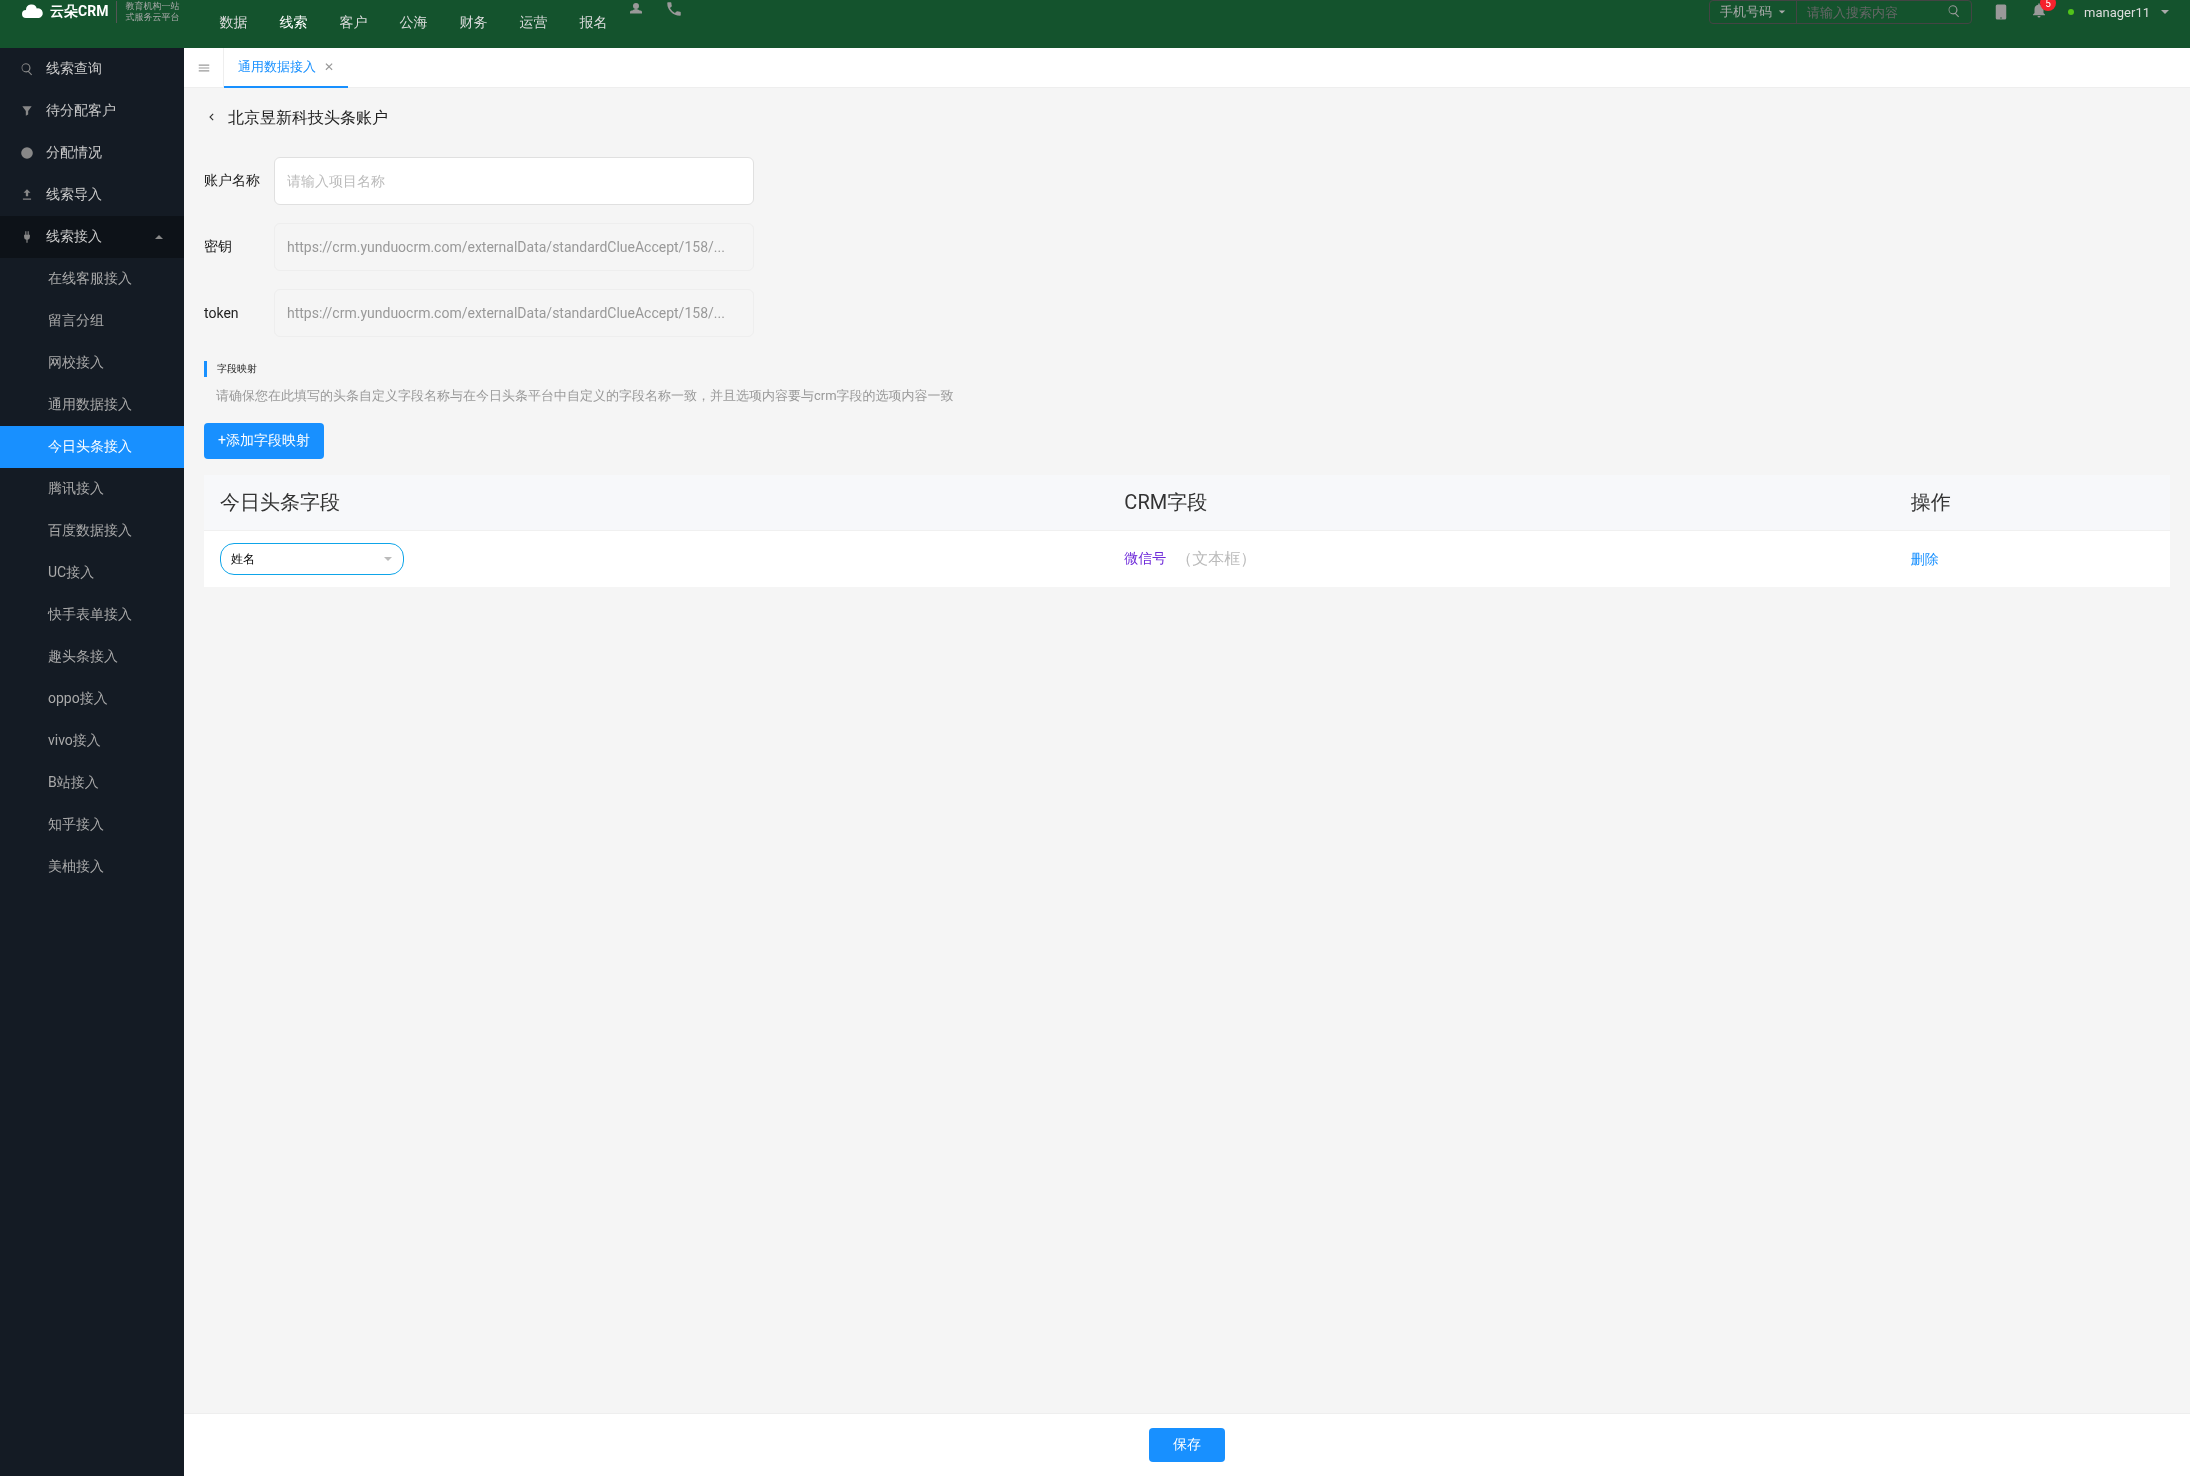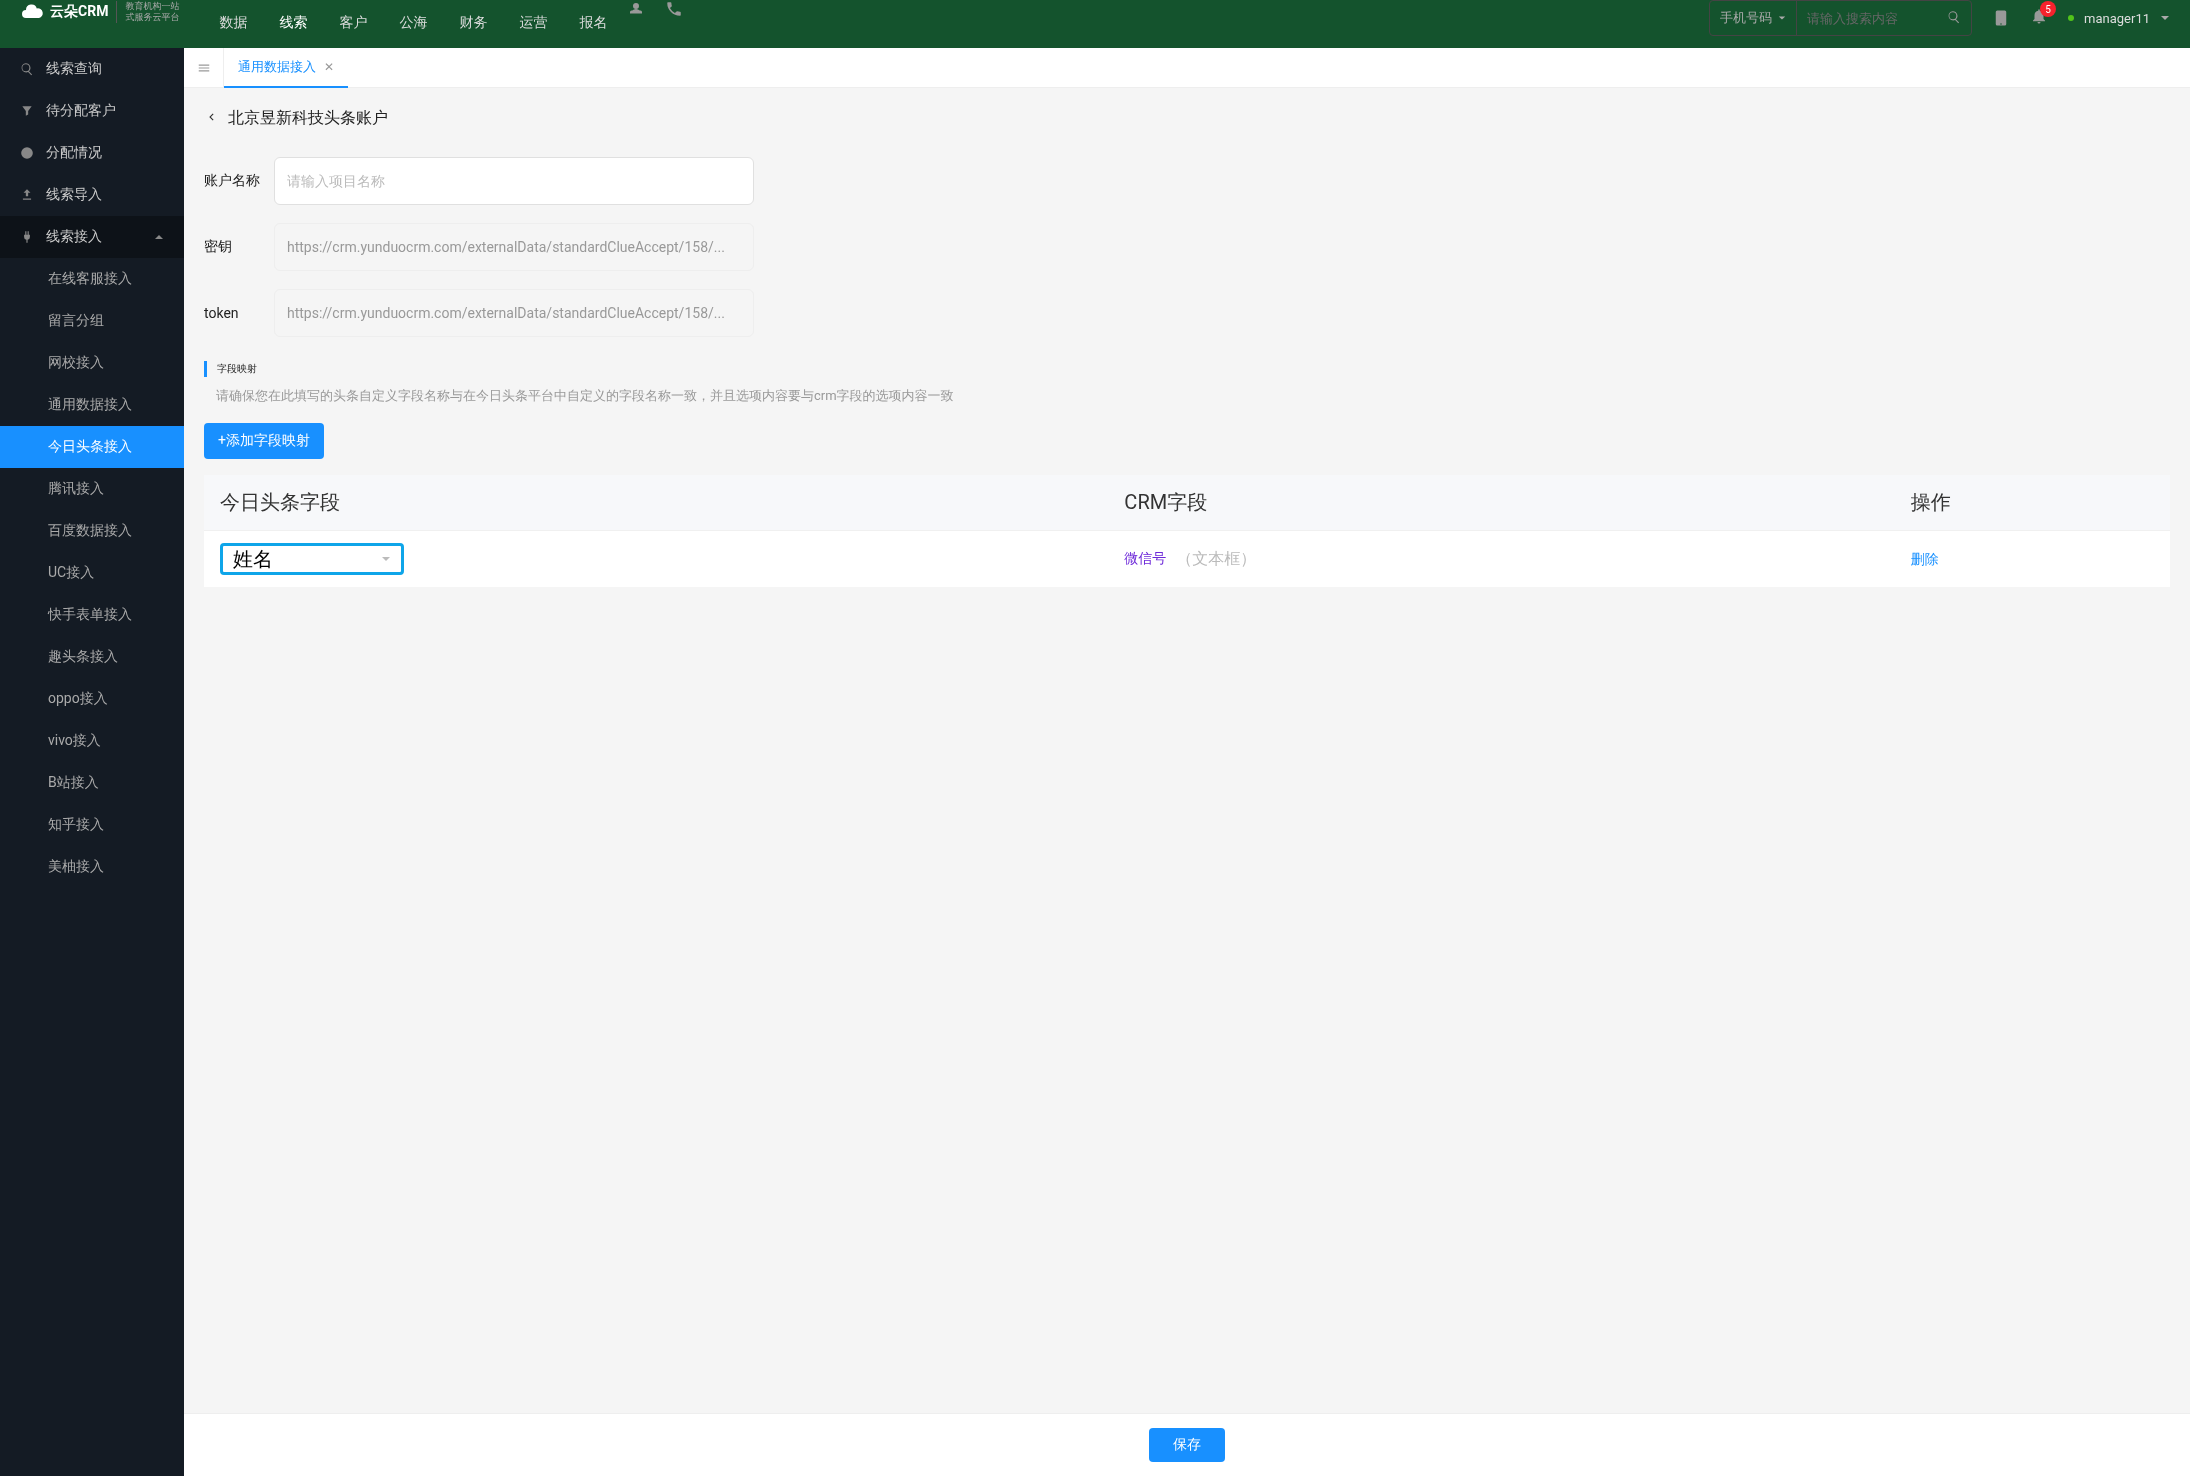--- a/index.html
+++ b/index.html
@@ -11,21 +11,21 @@
 .logo { display: flex; align-items: center; margin-right: 40px; }
 .logo-icon { width: 24px; height: 24px; margin-right: 6px; }
 .logo-text { font-size: 14px; font-weight: bold; }
 .logo-sub { font-size: 9px; color: #aaa; margin-left: 8px; border-left: 1px solid #555; padding-left: 8px; line-height: 1.2; }
 .nav { display: flex; gap: 32px; }
 .nav-item { color: #ddd; font-size: 14px; cursor: pointer; padding: 14px 0; }
 .nav-item.active { color: #fff; font-weight: 500; }
 .header-icons { display: flex; align-items: center; gap: 20px; margin-left: 20px; }
 .header-icon { width: 18px; height: 18px; fill: #999; cursor: pointer; }
 .header-right { margin-left: auto; display: flex; align-items: center; gap: 20px; }
-.search-box { display: flex; align-items: center; background: transparent; border: 1px solid #444; border-radius: 4px; height: 36px; }
+.search-box { display: flex; align-items: center; background: transparent; border: 1px solid #444; border-radius: 4px; height: 24px; }
 .search-select { background: transparent; border: none; color: #aaa; font-size: 13px; padding: 0 10px; border-right: 1px solid #444; height: 100%; display:flex; align-items:center; gap:6px; cursor:pointer;}
 .search-input { background: transparent; border: none; color: #fff; padding: 0 10px; font-size: 13px; width: 140px; outline: none; }
 .search-input::placeholder { color: #666; }
 .search-btn { background: transparent; border: none; padding: 0 10px; cursor: pointer; }
 .bell-wrap { position: relative; cursor:pointer; }
 .badge { position: absolute; top: -6px; right: -8px; background: #f5222d; color: #fff; font-size: 10px; border-radius: 8px; min-width: 16px; height: 16px; display:flex; align-items:center; justify-content:center; padding: 0 4px;}
 .user { display: flex; align-items: center; gap: 10px; cursor:pointer; }
 .user-dot { width: 6px; height: 6px; background: #52c41a; border-radius: 50%; }
 .user-name { font-size: 13px; color: #ddd; }
 
@@ -64,21 +64,21 @@
 .section-text { font-size: 10px; font-weight: 500; color: #222; }
 .section-desc { font-size: 13px; color: #999; margin-bottom: 18px; margin-left: 12px;}
 
 .add-btn { background: #1890ff; color: #fff; border: none; padding: 9px 14px; font-size: 14px; border-radius: 4px; cursor: pointer; margin-bottom: 16px;}
 
 .table { width: 100%; border-collapse: collapse; background:#fff;}
 .table thead { background: #f7f8fa; }
 .table th { text-align: left; padding: 14px 16px; font-size: 20px; font-weight: 400; color: #333; }
 .table th.op { text-align:left; width:100px;}
 .table td { padding: 12px 16px; border-top: 1px solid #f0f0f0; vertical-align: middle;}
-.select { display:flex; align-items:center; justify-content:space-between; border: 3px solid #0ea5e9; border-radius: 4px; height: 32px; padding: 0 10px; font-size: 20px; background: #fff; cursor:pointer; width: 184px;}
+.select { display:flex; align-items:center; justify-content:space-between; border: 1px solid #0ea5e9; border-radius: 14px; height: 32px; padding: 0 10px; font-size: 12px; background: #fff; cursor:pointer; width: 184px;}
 .select .placeholder { color:#bbb;}
 .select-arrow { width:10px; height:10px; fill:#bbb;}
 .small-input { border: 1px solid #d9d9d9; border-radius: 4px; height: 32px; padding: 0 10px; font-size: 14px; width: 184px; outline:none;}
 .small-input::placeholder{color:#bbb;}
 .crm-field-label { font-size: 14px; color: #6d28d9; }
 .crm-field-hint { color: #bbb; }
 .link-btn { color: #1890ff; font-size: 14px; cursor: pointer; background:none;border:none;}
 .row-flex { display:flex; gap:10px; align-items:center;}
 
 .footer { background: #fff; border-top: 1px solid #eee; padding: 14px; display:flex; justify-content:center;}

